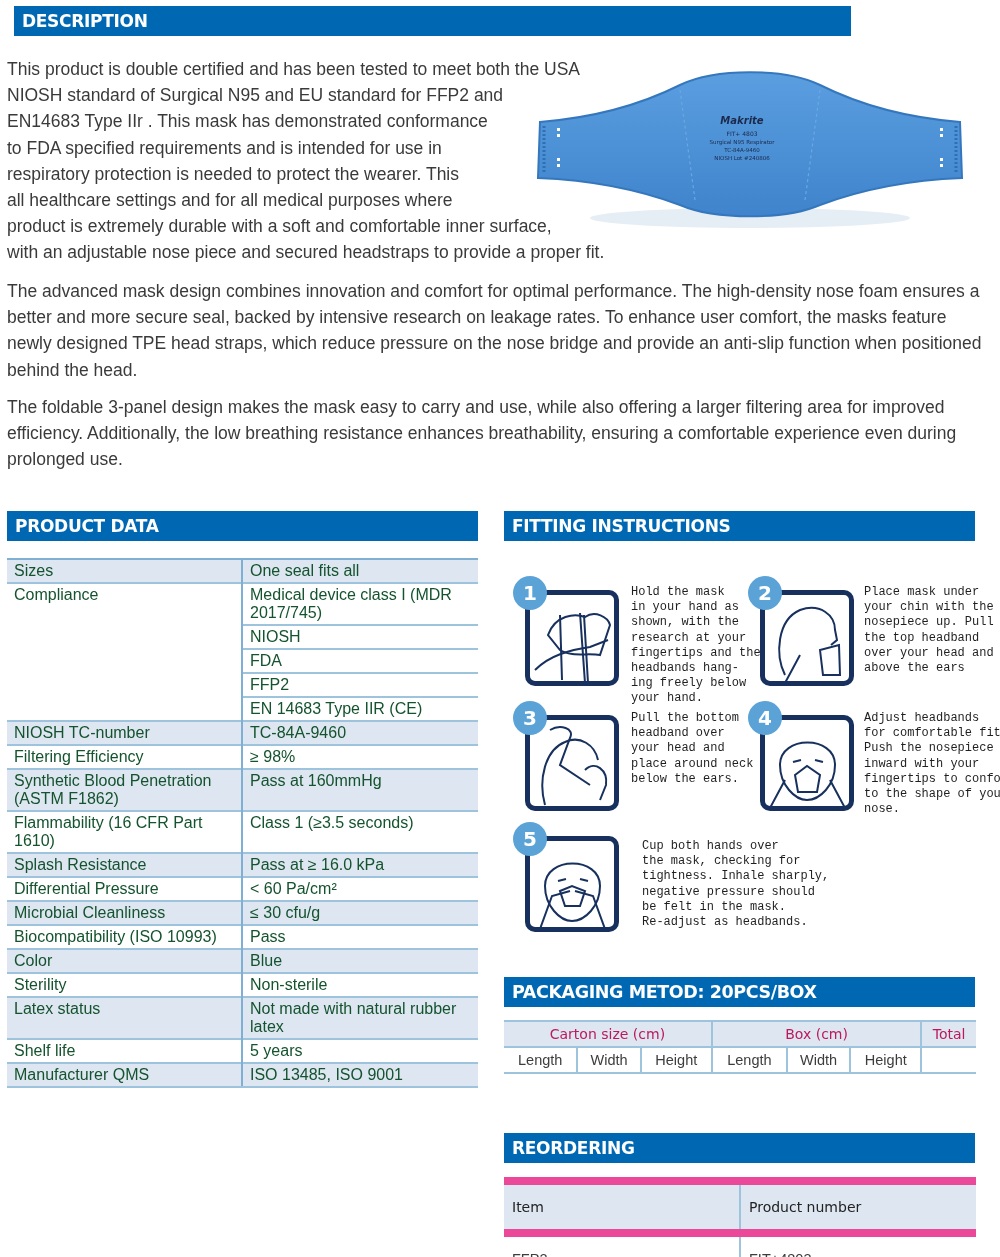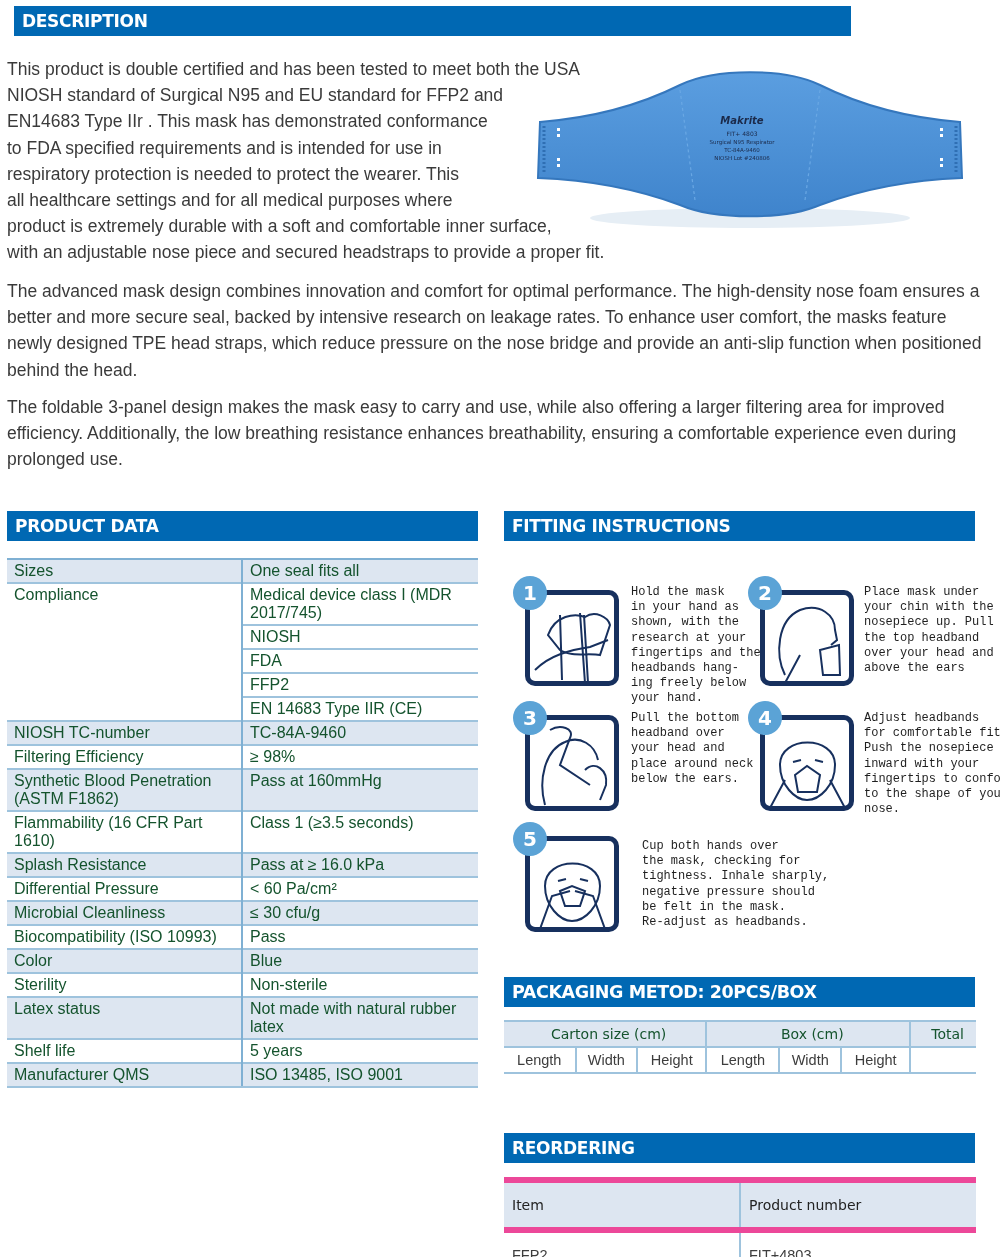--- a/index.html
+++ b/index.html
@@ -41,26 +41,26 @@
     .step-icon { position: absolute; width: 94px; height: 96px; border: 5px solid #17305e; border-radius: 10px; background: #ffffff; }
     .step-badge { position: absolute; width: 34px; height: 34px; border-radius: 50%; background: #5ba3d6; color: #ffffff; font-family: "DejaVu Sans", sans-serif; font-weight: bold; font-size: 20px; line-height: 34px; text-align: center; }
     .step-text { position: absolute; font-family: Liberation Mono, monospace; font-size: 12px; line-height: 15.2px; color: #1f1f1f; }
     .step-text .line { display: block; white-space: nowrap; }
 
     
     .pk-table { position: absolute; left: 504px; top: 1020px; width: 472px; font-size: 14.5px; color: #3d3d3d; text-align: center; }
     .pk-table td { border: 2px solid #9ec3dd; border-left: 2px solid #9ec3dd; height: 26px; line-height: 20px; padding: 2px 0; }
     .pk-table tr td:first-child { border-left: none; }
     .pk-table tr td:last-child { border-right: none; }
-    .pk-table tr.head td { background: #dde6f1; font-family: "DejaVu Sans", sans-serif; font-size: 14px; color: #14532d; padding-left: 8px; }
+    .pk-table tr.head td { background: #dde6f1; font-family: "DejaVu Sans", sans-serif; font-size: 14px; color: #be185d; }
     .pk-table tr.vals td { background: #dde6f1; letter-spacing: -0.6px; }
 
     
     .ro-table { position: absolute; left: 504px; top: 1177px; width: 472px; font-size: 14.5px; color: #3d3d3d; }
-    .ro-table td { border-top: 6px solid #ec4899; padding: 13px 8px; vertical-align: top; line-height: 18px; }
+    .ro-table td { border-top: 8px solid #ec4899; padding: 13px 8px; vertical-align: top; line-height: 18px; }
     .ro-table tr:last-child td { border-bottom: 2px solid #9ec3dd; }
     .ro-table td.c1 { width: 236px; border-right: 2px solid #9ec3dd; }
     .ro-table tr.head td { background: #dde6f1; font-family: "DejaVu Sans", sans-serif; font-size: 14px; color: #222; }
   </style>
 </head>
 <body>
 
 <div class="section-header" style="left:14px; top:6px; width:837px;">DESCRIPTION</div>
 
 <div class="desc desc-p1">

